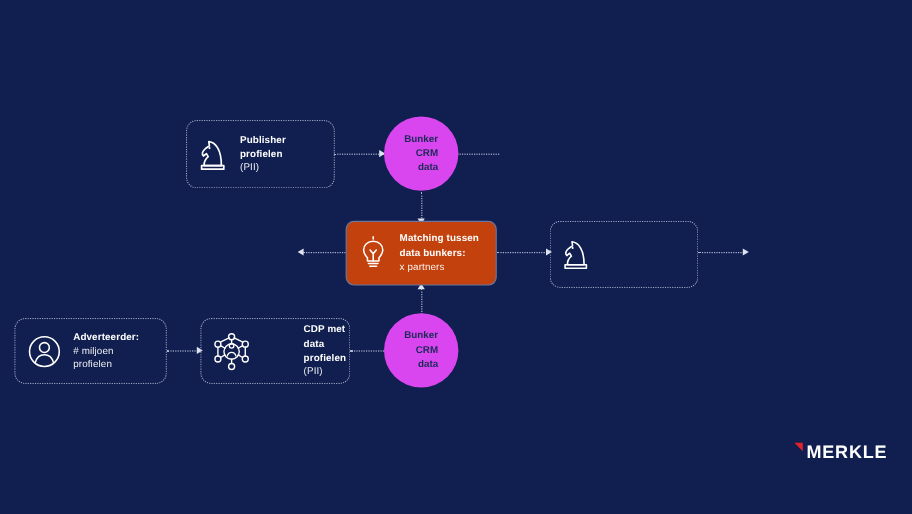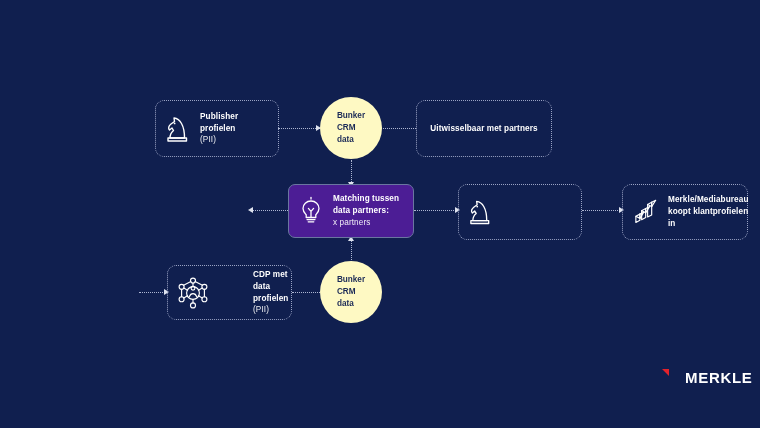--- a/index.html
+++ b/index.html
@@ -44,36 +44,36 @@
     display: flex;
     align-items: center;
     justify-content: center;
   }
   .node.center-only {
     justify-content: center;
   }
 
   
   .node.highlight {
-    background: #4c1d95;
+    background: #c2410c;
     border: 1px solid #6a76a0;
     border-radius: 7px;
   }
 
   
   .circle {
     position: absolute;
     box-sizing: border-box;
     border-radius: 50%;
-    background: #fef9c3;
+    background: #d946ef;
     color: #1b2a57;
     display: flex;
     align-items: center;
     justify-content: center;
-    text-align: left;
+    text-align: right;
     font-size: 8.2px;
     line-height: 1.5;
     font-weight: 700;
     white-space: pre-line;
   }
 
   
   .conn-h {
     position: absolute;
     height: 0;
@@ -107,21 +107,21 @@
     border-left: 3.6px solid transparent;
     border-right: 3.6px solid transparent;
     border-bottom: 5.4px solid #dfe3ef;
   }
 
   
   #logo {
     position: absolute;
     display: flex;
     align-items: flex-start;
-    gap: 16px;
+    gap: 3px;
   }
   #logo .mark {
     width: 0; height: 0;
     border-top: 7px solid #e2222b;
     border-left: 7px solid transparent;
   }
   #logo .word {
     color: #ffffff;
     font-size: 15px;
     font-weight: 700;
@@ -169,64 +169,55 @@
         <circle cx="9.6" cy="9.4" r="0.9" fill="#ffffff" stroke="none"></circle>
       </svg>
     </span>
     <span class="txt"><span>Publisher profielen</span><br><span class="sub">(PII)</span></span>
   </div>
 
   <div class="circle" style="left:320px; top:97px; width:62px; height:62px;">Bunker
 CRM
 data</div>
 
-  <div class="node center-only" style="left:416px; top:100px; width:136px; height:57px;">
-    <span class="txt" style="text-align:center;">Uitwisselbaar met partners</span>
-  </div>
 
 
   <div class="node highlight" style="left:288px; top:184px; width:126px; height:54px;">
     <span class="ico">
       <svg width="26" height="30" viewBox="0 0 26 30" fill="none" stroke="#ffffff" stroke-width="1.3" stroke-linecap="round" stroke-linejoin="round">
         <path d="M13 5 C8.4 5 5 8.3 5 12.4 C5 15.3 6.8 17.2 8.2 18.8 L8.2 21.5 L17.8 21.5 L17.8 18.8 C19.2 17.2 21 15.3 21 12.4 C21 8.3 17.6 5 13 5 Z"></path>
         <path d="M13 21.5 L13 15.4 M13 15.4 L10.4 12.4 M13 15.4 L15.6 12.4"></path>
         <path d="M9 23.6 L17 23.6 M10.2 25.8 L15.8 25.8"></path>
         <path d="M13 1.4 L13 3.1"></path>
       </svg>
     </span>
-    <span class="txt"><span>Matching tussen</span><br><span>data partners:</span><br><span class="sub">x partners</span></span>
+    <span class="txt"><span>Matching tussen</span><br><span>data bunkers:</span><br><span class="sub">x partners</span></span>
   </div>
 
   <div class="node" style="left:458px; top:184px; width:124px; height:56px;">
     <span class="ico">
       <svg width="25" height="30" viewBox="0 0 26 30" fill="none" stroke="#ffffff" stroke-width="1.4" stroke-linejoin="round" stroke-linecap="round">
         <path d="M9 4 L9.5 7.5 L6 10 C3.5 12 3 14.5 4.5 16 L7 14 L8.5 16.5 C6 18.5 5 21 5 24 L19.5 24 C19.5 18 18.5 13 16.5 9.5 C15 6.8 12.5 4.4 9 4 Z"></path>
         <path d="M3 24 L21.5 24 L21.5 27 L3 27 Z"></path>
         <circle cx="9.6" cy="9.4" r="0.9" fill="#ffffff" stroke="none"></circle>
       </svg>
     </span>
   </div>
 
-  <div class="node" style="left:622px; top:184px; width:126px; height:56px;">
-    <span class="ico">
-      <svg width="27" height="28" viewBox="0 0 28 28" fill="none" stroke="#ffffff" stroke-width="1.2" stroke-linejoin="round" stroke-linecap="round">
-        <path d="M4 18.4 L8.2 16.2 L8.2 22.6 L4 24.8 Z"></path>
-        <path d="M4 18.4 L8.2 20.6 L8.2 16.2"></path>
-        <path d="M8.2 16.2 L12.4 14 L8.2 20.6"></path>
-        <path d="M10 12.6 L14.2 10.4 L14.2 19.8 L10 22 Z"></path>
-        <path d="M10 12.6 L14.2 14.8 L14.2 10.4"></path>
-        <path d="M14.2 10.4 L18.4 8.2 L14.2 14.8"></path>
-        <path d="M16.2 6.2 L20.4 4 L20.4 17 L16.2 19.2 Z"></path>
-        <path d="M16.2 6.2 L20.4 8.4 L20.4 4"></path>
-        <path d="M20.4 4 L24.6 1.8 L20.4 8.4"></path>
-      </svg>
-    </span>
-    <span class="txt"><span>Merkle/Mediabureau</span><br><span>koopt klantprofielen in</span></span>
-  </div>
-
+
+  <div class="node" style="left:12px; top:265px; width:127px; height:55px;">
+    <span class="ico">
+      <svg width="30" height="30" viewBox="0 0 30 30" fill="none" stroke="#ffffff" stroke-width="1.3" stroke-linecap="round" stroke-linejoin="round">
+        <circle cx="15" cy="15" r="12.4"></circle>
+        <circle cx="15" cy="11.6" r="4.1"></circle>
+        <path d="M7.4 24.2 C8.6 19.8 11.4 17.6 15 17.6 C18.6 17.6 21.4 19.8 22.6 24.2"></path>
+      </svg>
+    </span>
+    <span class="txt"><span>Adverteerder:</span><br><span class="sub"># miljoen profielen</span></span>
+  </div>
 
   <div class="node" style="left:167px; top:265px; width:125px; height:55px;gap:44px;">
     <span class="ico">
       <svg width="32" height="32" viewBox="0 0 32 32" fill="none" stroke="#ffffff" stroke-width="1.15" stroke-linecap="round" stroke-linejoin="round">
         <circle cx="16" cy="16" r="6.4"></circle>
         <circle cx="16" cy="11.2" r="1.9"></circle>
         <path d="M12.4 19.6 C13 17.6 14.3 16.6 16 16.6 C17.7 16.6 19 17.6 19.6 19.6"></path>
         <circle cx="16" cy="3.6" r="2.5"></circle>
         <circle cx="16" cy="28.4" r="2.5"></circle>
         <circle cx="4.6" cy="9.8" r="2.5"></circle>

